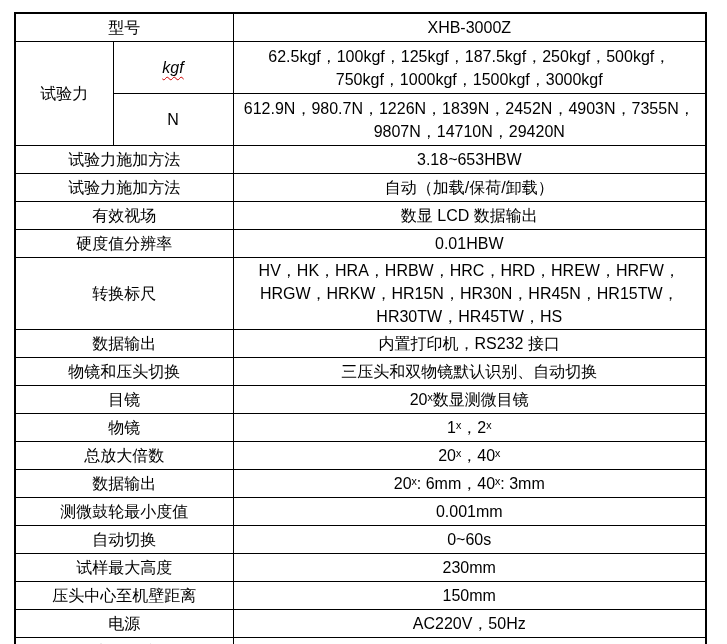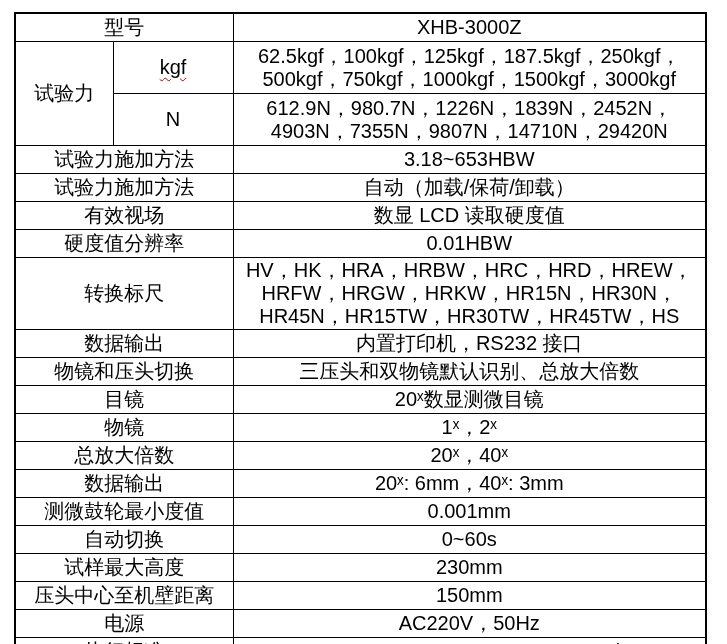--- a/index.html
+++ b/index.html
@@ -21,34 +21,35 @@
     top: 12px;
     width: 691px;
     border-collapse: collapse;
     table-layout: fixed;
     border: 2px solid #000000;
   }
   table.spec td {
     border: 1px solid #000000;
     text-align: center;
     vertical-align: middle;
-    font-size: 20px;
+    font-size: 16px;
     line-height: 23px;
     padding: 1px 6px;
     overflow: hidden;
     word-break: break-word;
   }
   tr.single td { height: 25px; }
   tr.tall td   { height: 49px; }
   .squiggle {
     text-decoration-line: underline;
     text-decoration-style: wavy;
     text-decoration-color: #cc0000;
     text-decoration-thickness: 1px;
     text-underline-offset: 3px;
+    font-style: italic;
   }
 </style>
 </head>
 <body>
 
 <div class="page">
   <table class="spec">
     <colgroup>
       <col style="width:98px">
       <col style="width:120px">
@@ -72,37 +73,37 @@
       <tr class="single">
         <td colspan="2">试验力施加方法</td>
         <td>3.18~653HBW</td>
       </tr>
       <tr class="single">
         <td colspan="2">试验力施加方法</td>
         <td>自动（加载/保荷/卸载）</td>
       </tr>
       <tr class="single">
         <td colspan="2">有效视场</td>
-        <td>数显 LCD 读取硬度值</td>
+        <td>数显 LCD 数据输出</td>
       </tr>
       <tr class="single">
         <td colspan="2">硬度值分辨率</td>
         <td>0.01HBW</td>
       </tr>
       <tr class="tall">
         <td colspan="2">转换标尺</td>
         <td>HV，HK，HRA，HRBW，HRC，HRD，HREW，HRFW，HRGW，HRKW，HR15N，HR30N，HR45N，HR15TW，HR30TW，HR45TW，HS</td>
       </tr>
       <tr class="single">
         <td colspan="2">数据输出</td>
         <td>内置打印机，RS232 接口</td>
       </tr>
       <tr class="single">
         <td colspan="2">物镜和压头切换</td>
-        <td>三压头和双物镜默认识别、总放大倍数</td>
+        <td>三压头和双物镜默认识别、自动切换</td>
       </tr>
       <tr class="single">
         <td colspan="2">目镜</td>
         <td>20ˣ数显测微目镜</td>
       </tr>
       <tr class="single">
         <td colspan="2">物镜</td>
         <td>1ˣ，2ˣ</td>
       </tr>
       <tr class="single">

